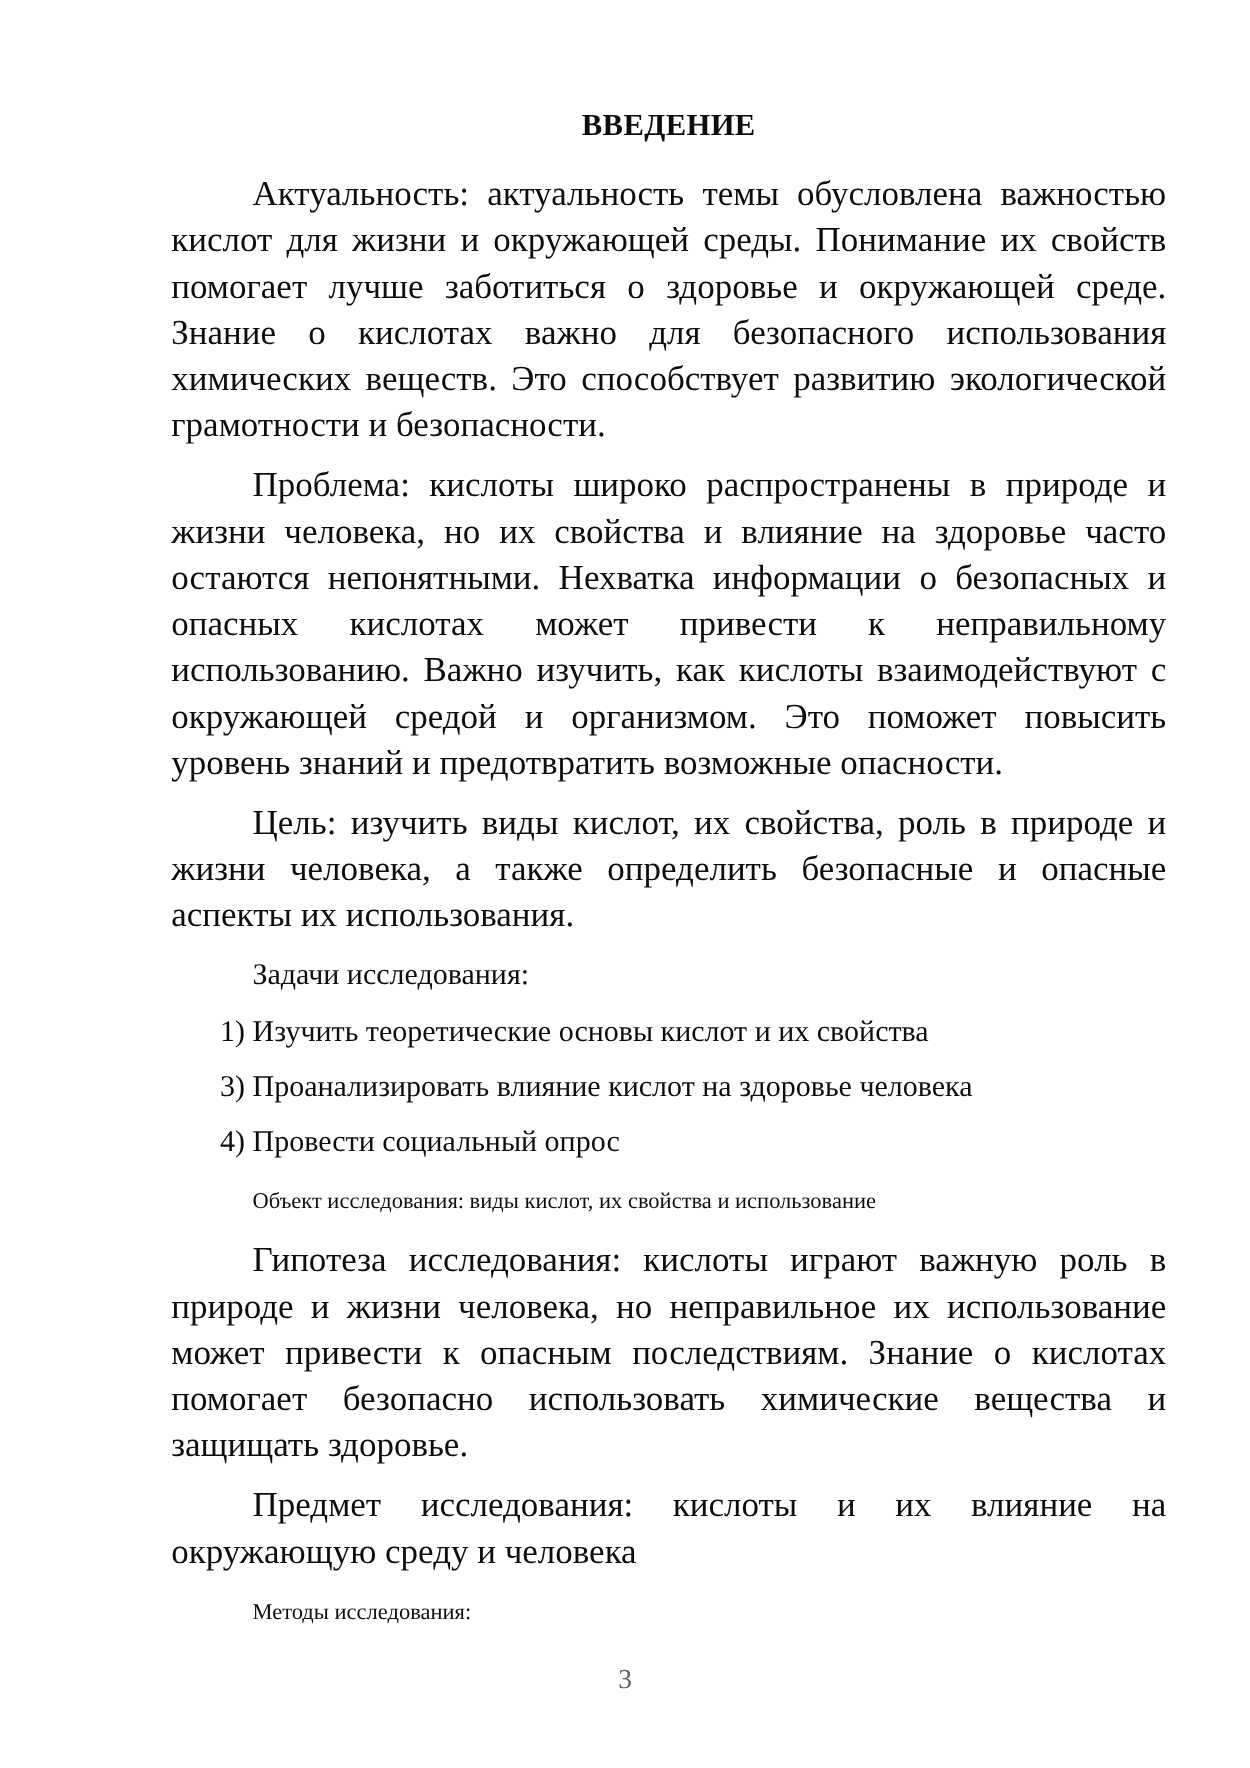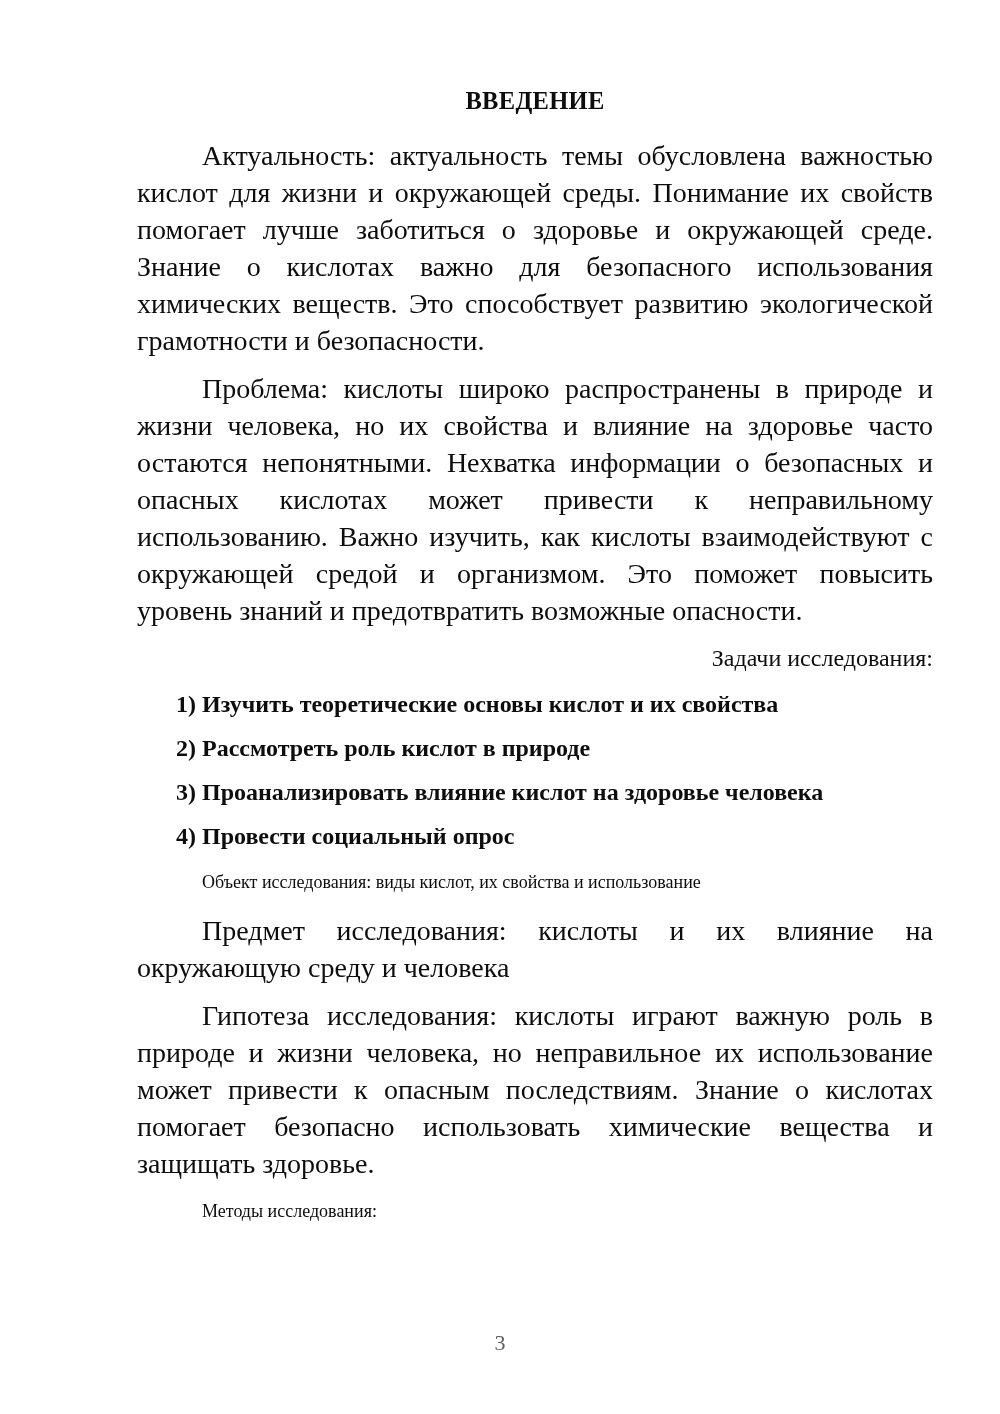--- a/index.html
+++ b/index.html
@@ -41,29 +41,28 @@
     text-align: justify;
     text-align-last: left;
     margin: 0 0 11px 0;
     text-indent: 65px;
     -webkit-hyphens: none;
     hyphens: none;
   }
   .heading-line {
     font-size: 24px;
     line-height: 37px;
-    text-align: right;
+    text-align: left;
     margin: 0 0 9px 0;
     text-indent: 65px;
   }
   .task-list {
     list-style: none;
     margin: 0 0 9px 0;
     padding: 0;
-    font-weight: bold;
   }
   .task-item {
     font-size: 24px;
     line-height: 37px;
     text-align: left;
     padding-left: 39px;
     margin: 0 0 7px 0;
   }
   .short-line {
     font-size: 18px;
@@ -88,35 +87,35 @@
 <div class="page">
 
   <div class="content">
 
     <h1 class="doc-title">ВВЕДЕНИЕ</h1>
 
     <p class="para">Актуальность: актуальность темы обусловлена важностью кислот для жизни и окружающей среды. Понимание их свойств помогает лучше заботиться о здоровье и окружающей среде. Знание о кислотах важно для безопасного использования химических веществ. Это способствует развитию экологической грамотности и безопасности.</p>
 
     <p class="para">Проблема: кислоты широко распространены в природе и жизни человека, но их свойства и влияние на здоровье часто остаются непонятными. Нехватка информации о безопасных и опасных кислотах может привести к неправильному использованию. Важно изучить, как кислоты взаимодействуют с окружающей средой и организмом. Это поможет повысить уровень знаний и предотвратить возможные опасности.</p>
 
+    <p class="para">Цель: изучить виды кислот, их свойства, роль в природе и жизни человека, а также определить безопасные и опасные аспекты их использования.</p>
 
     <p class="heading-line">Задачи исследования:</p>
 
     <ol class="task-list">
       <li class="task-item">1) Изучить теоретические основы кислот и их свойства</li>
-      <li class="task-item">2) Рассмотреть роль кислот в природе</li>
       <li class="task-item">3) Проанализировать влияние кислот на здоровье человека</li>
       <li class="task-item">4) Провести социальный опрос</li>
     </ol>
 
     <p class="short-line">Объект исследования: виды кислот, их свойства и использование</p>
 
+    <p class="para">Гипотеза исследования: кислоты играют важную роль в природе и жизни человека, но неправильное их использование может привести к опасным последствиям. Знание о кислотах помогает безопасно использовать химические вещества и защищать здоровье.</p>
+
     <p class="para">Предмет исследования: кислоты и их влияние на окружающую среду и человека</p>
-
-    <p class="para">Гипотеза исследования: кислоты играют важную роль в природе и жизни человека, но неправильное их использование может привести к опасным последствиям. Знание о кислотах помогает безопасно использовать химические вещества и защищать здоровье.</p>
 
     <p class="short-line">Методы исследования:</p>
 
   </div>
 
   <div class="page-number">3</div>
 
 </div>
 
 </body></html>

